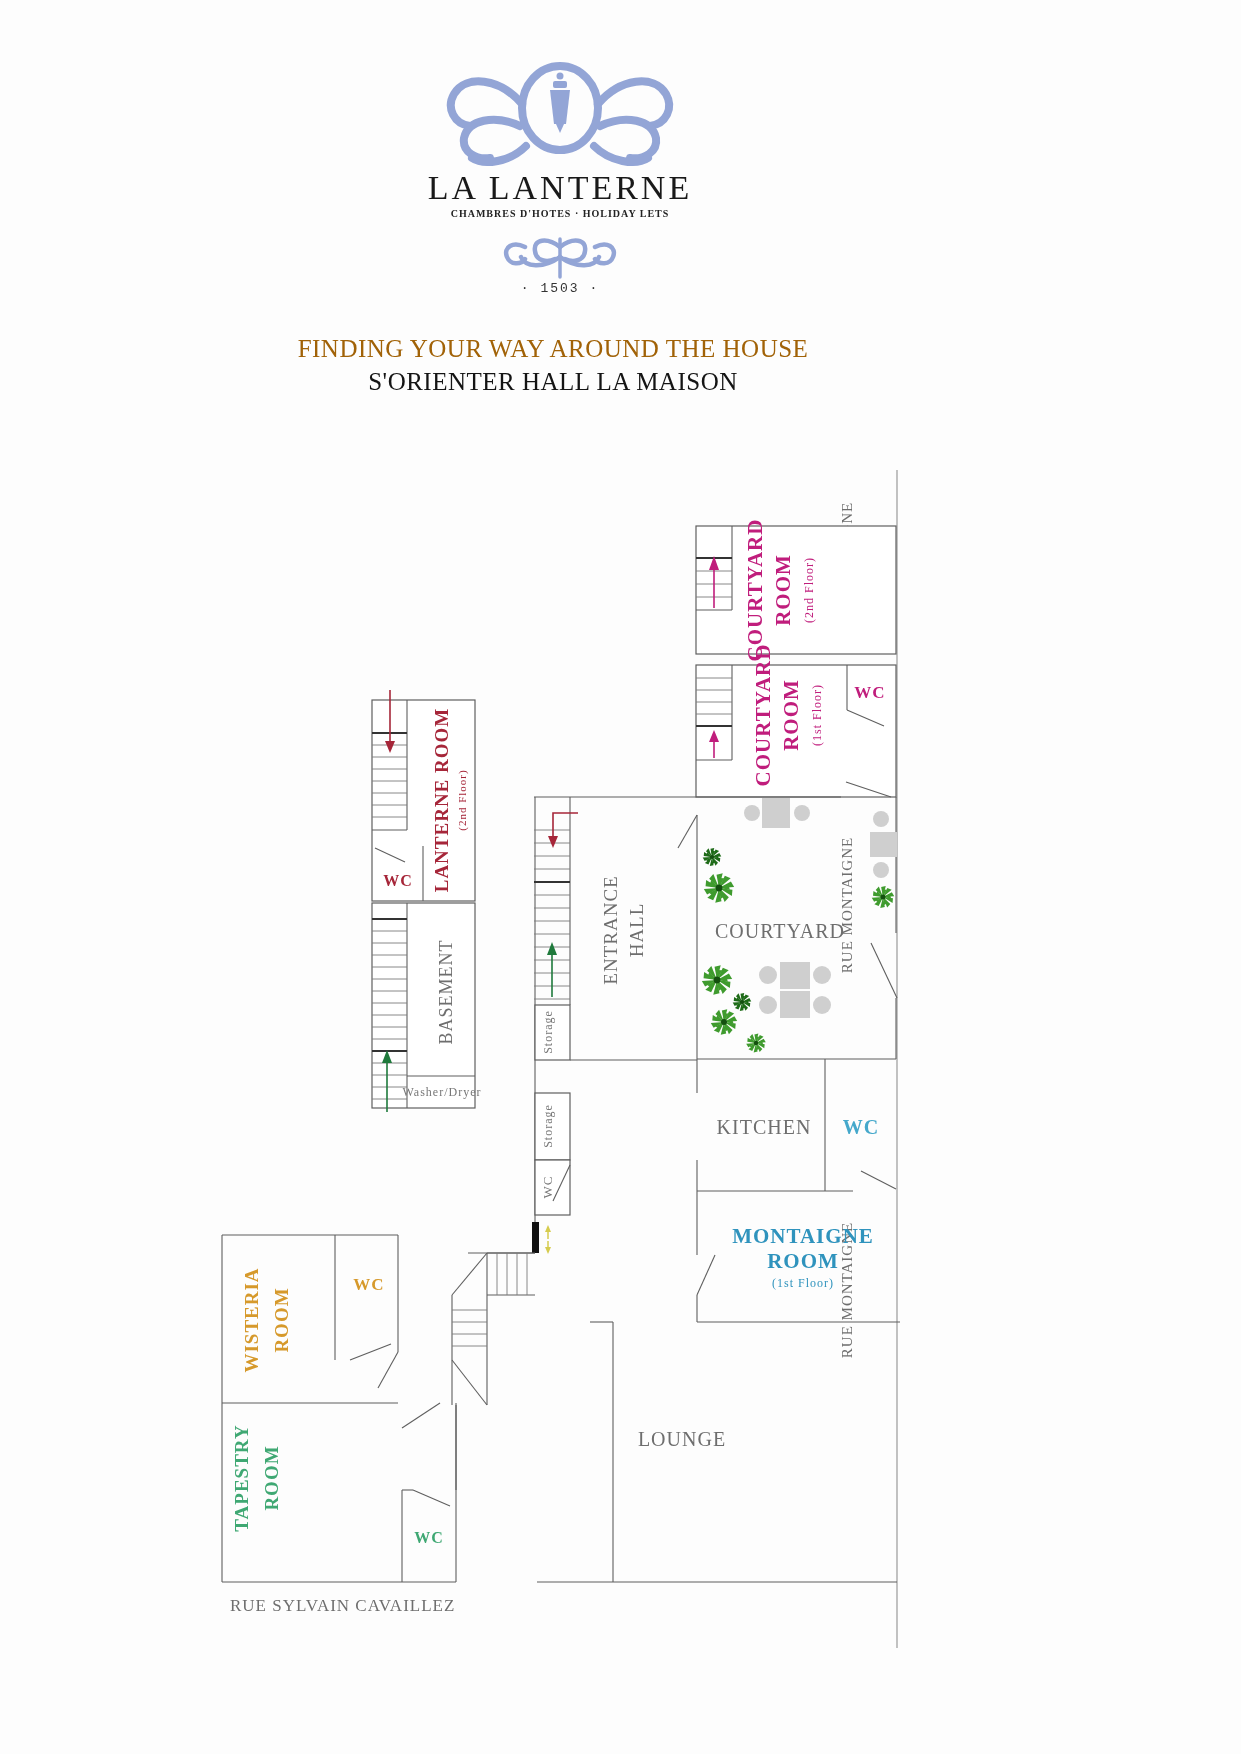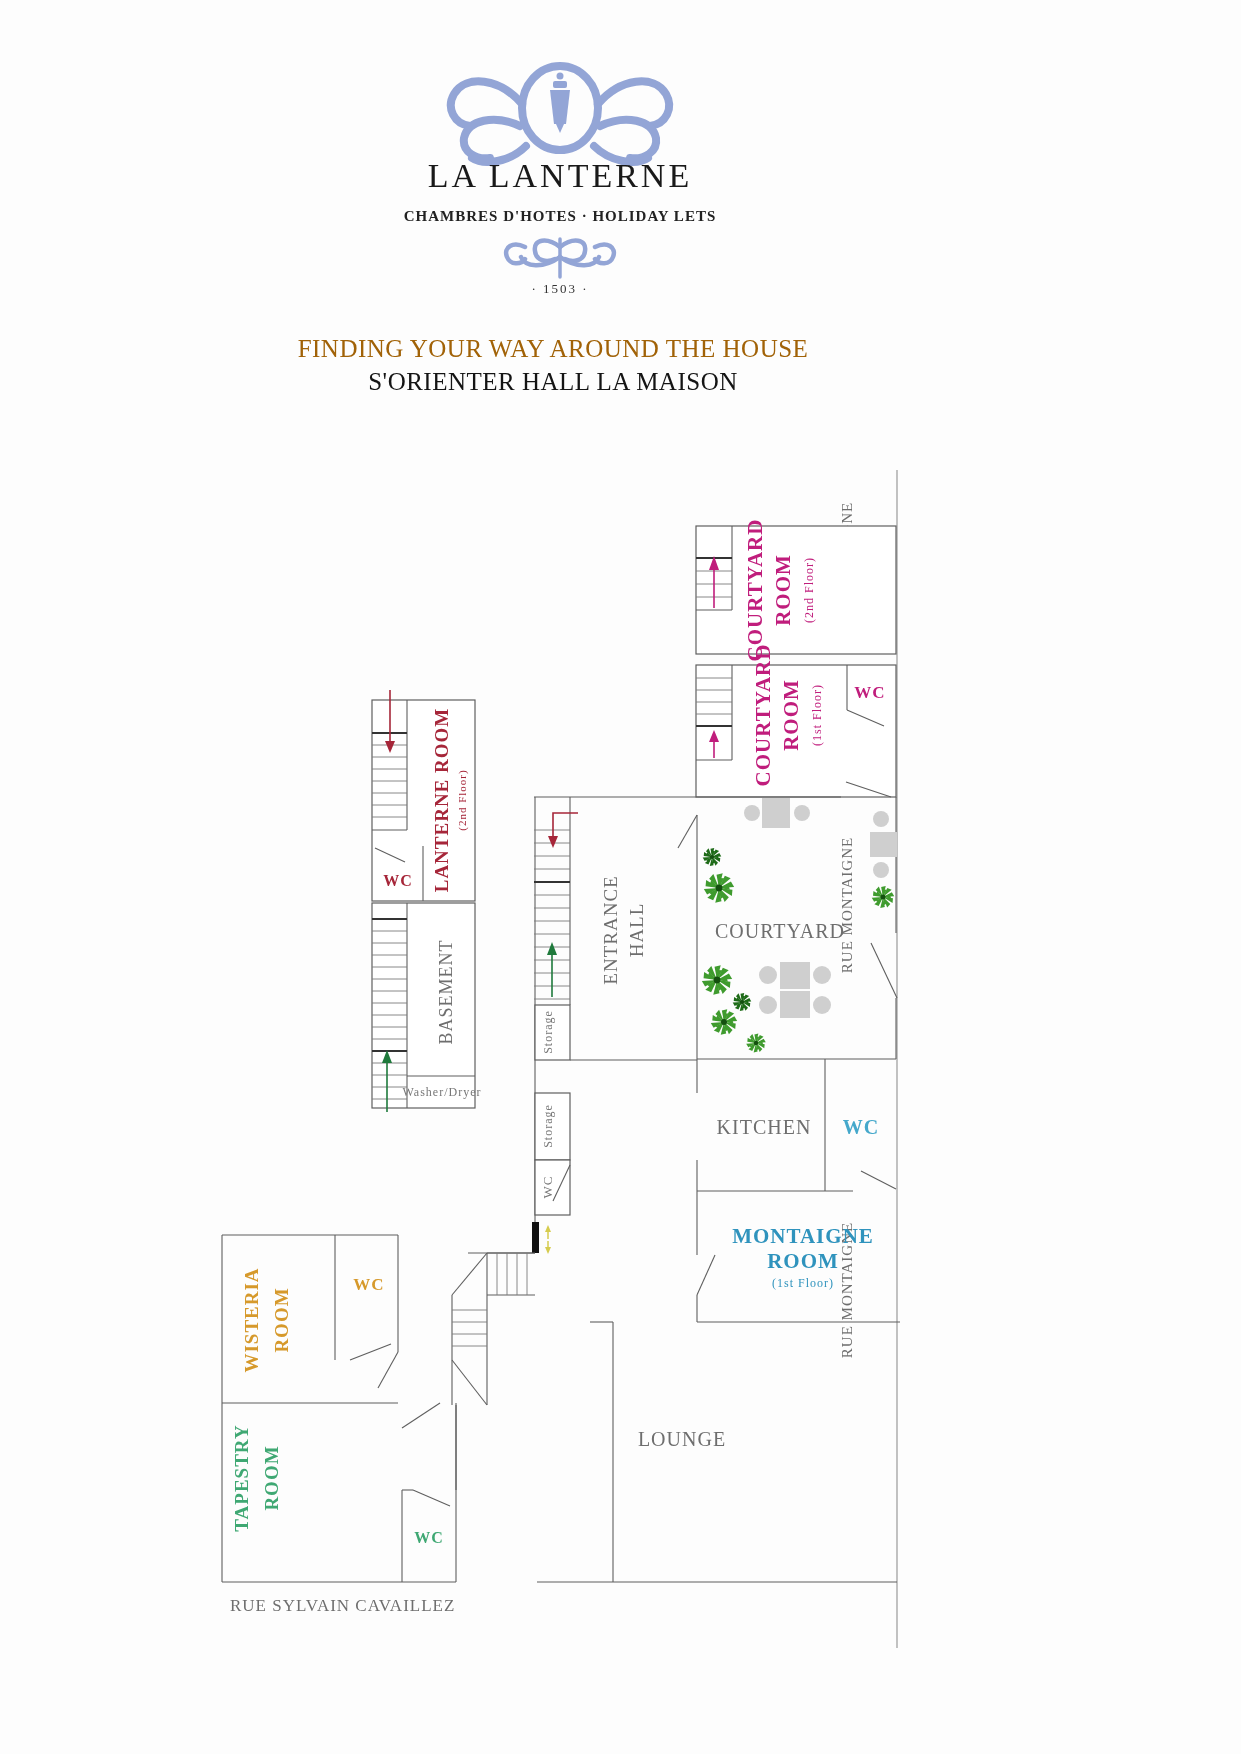--- a/index.html
+++ b/index.html
@@ -1,22 +1,22 @@
 <!DOCTYPE html>
 <html><head>
 <meta charset="utf-8">
 <style>
   html,body{margin:0;padding:0;}
   body{width:1241px;height:1754px;position:relative;background:#fdfdfd;overflow:hidden;
        font-family:"Liberation Serif",serif;color:#222;}
   .abs{position:absolute;}
   .center{text-align:center;}
-  #logo-name{left:300px;top:157px;width:520px;font-size:34px;letter-spacing:3px;color:#191919;font-weight:500;}
-  #logo-tagline{left:300px;top:208px;width:520px;font-size:15px;font-weight:700;letter-spacing:1px;color:#222;}
-  #logo-year{left:300px;top:281px;width:520px;font-size:13px;letter-spacing:2px;color:#333;}
+  #logo-name{left:300px;top:169px;width:520px;font-size:34px;letter-spacing:3px;color:#191919;font-weight:500;}
+  #logo-tagline{left:300px;top:208px;width:520px;font-size:10px;font-weight:700;letter-spacing:1px;color:#222;}
+  #logo-year{left:300px;top:281px;width:520px;font-size:13px;letter-spacing:2px;color:#333;font-family:Liberation Mono, monospace;}
   #title1{left:173px;top:335px;width:760px;font-size:25px;letter-spacing:.5px;color:#a16207;}
   #title2{left:173px;top:368px;width:760px;font-size:25px;letter-spacing:.5px;color:#141414;}
   svg{position:absolute;}
   svg text{font-family:"Liberation Serif",serif;letter-spacing:1px;}
   .wall{stroke:#5f5f5f;stroke-width:1.1;fill:none;}
   .wall-d{stroke:#333;stroke-width:2;fill:none;}
   .room{fill:#ffffff;stroke:#5f5f5f;stroke-width:1.2;}
   .tread{stroke:#7a7a7a;stroke-width:0.9;fill:none;}
   .furn{fill:#cfcfcf;stroke:none;}
 </style>

